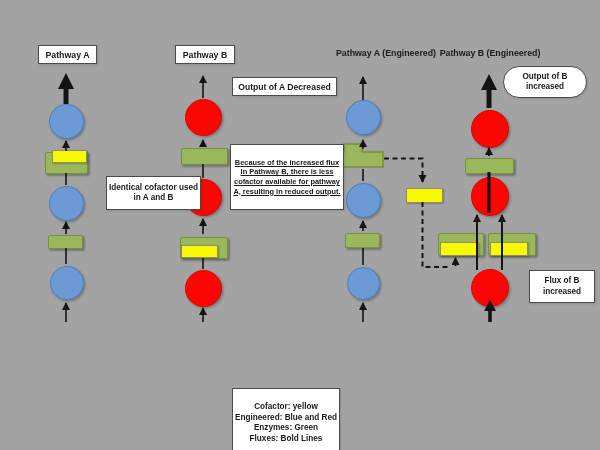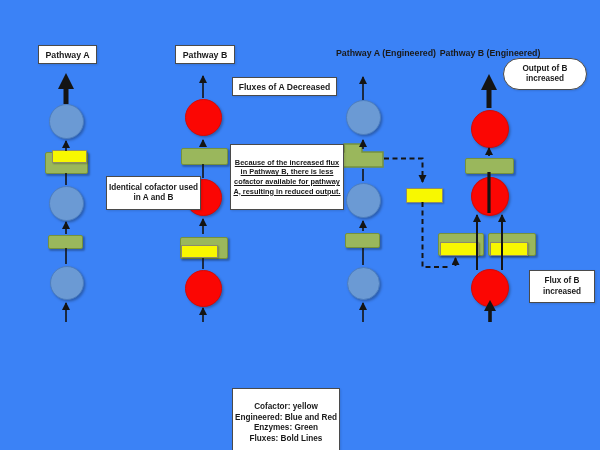--- a/index.html
+++ b/index.html
@@ -1,16 +1,16 @@
 <!DOCTYPE html>
 <html style="--metabolite-blue: #6b9ad4; --metabolite-blue-border: #4d7ebf; --metabolite-red: #fb0603; --metabolite-red-border: #d40a06; --enzyme-green: #9ab75c; --enzyme-green-border: #75913d; --cofactor-yellow: #f8f800; --line-black: #141414;"><head>
 <meta charset="utf-8">
 <style>
   html,body{margin:0;padding:0;background:#fff;}
-  .canvas{position:relative;width:600px;height:450px;background:#3b82f6;overflow:hidden;
+  .canvas{position:relative;width:600px;height:450px;background:#a3a3a3;overflow:hidden;
           font-family:"Liberation Sans",sans-serif;color:#1a1a1a;}
   .abs{position:absolute;}
   
   .circle{position:absolute;border-radius:50%;box-shadow:1.5px 1.5px 2.5px rgba(0,0,0,.28);}
   .blue{background:var(--metabolite-blue,#6b9ad4);border:1.5px solid var(--metabolite-blue-border,#4d7ebf);}
   .red{background:var(--metabolite-red,#fb0603);border:1.5px solid var(--metabolite-red-border,#d40a06);}
   .enzyme{position:absolute;background:var(--enzyme-green,#9ab75c);border:1.5px solid var(--enzyme-green-border,#75913d);
           border-radius:2px;box-shadow:1.5px 1.5px 2px rgba(0,0,0,.28);}
   .cofactor{position:absolute;background:var(--cofactor-yellow,#f8f800);border:1px solid #8b8b6d;
             box-shadow:1px 1px 1.5px rgba(0,0,0,.25);}
@@ -60,24 +60,24 @@
   <div class="plain-label" style="left:437px;top:48px;width:106px;">Pathway B (Engineered)</div>
   <div class="circle red" style="left:471px;top:110px;width:36px;height:36px;"></div>
   <div class="enzyme" style="left:465px;top:158px;width:47px;height:14px;"></div>
   <div class="circle red" style="left:471px;top:177px;width:36px;height:37px;"></div>
   <div class="enzyme" style="left:438px;top:233px;width:44px;height:21px;"></div>
   <div class="cofactor" style="left:440px;top:242px;width:37px;height:12px;"></div>
   <div class="enzyme" style="left:488px;top:233px;width:46px;height:21px;"></div>
   <div class="cofactor" style="left:490px;top:242px;width:36px;height:12px;"></div>
   <div class="circle red" style="left:471px;top:269px;width:36px;height:36px;"></div>
 
-  <div class="tbox" style="left:232px;top:77px;width:103px;height:17px;font-size:8.6px;">Fluxes of A Decreased</div>
+  <div class="tbox" style="left:232px;top:77px;width:103px;height:17px;font-size:8.6px;">Output of A Decreased</div>
   <div class="tbox f7" style="left:230px;top:144px;width:108px;height:60px;padding:2px;">Because of the increased flux in Pathway B, there is less cofactor available for pathway A, resulting in reduced output.</div>
   <div class="tbox f8" style="left:89px;top:176px;width:93px;height:32px;margin-left:17px;">Identical cofactor used in A and B</div>
-  <div class="tbox f8" style="left:503px;top:58px;width:82px;height:30px;border-radius:16px;">Output of B increased</div>
+  <div class="tbox f8" style="left:503px;top:66px;width:82px;height:30px;border-radius:16px;">Output of B increased</div>
   <div class="tbox f8" style="left:512px;top:270px;width:64px;height:31px;margin-left:17px;">Flux of B increased</div>
 
   <div class="tbox f8" style="left:232px;top:344px;width:106px;height:68px;flex-direction:column;font-weight:700;margin-top:44px;">
     <div class="legend-line">Cofactor: yellow</div>
     <div class="legend-line">Engineered: Blue and Red</div>
     <div class="legend-line">Enzymes: Green</div>
     <div class="legend-line">Fluxes: Bold Lines</div>
   </div>
 
   <svg class="connectors" width="600" height="450">

